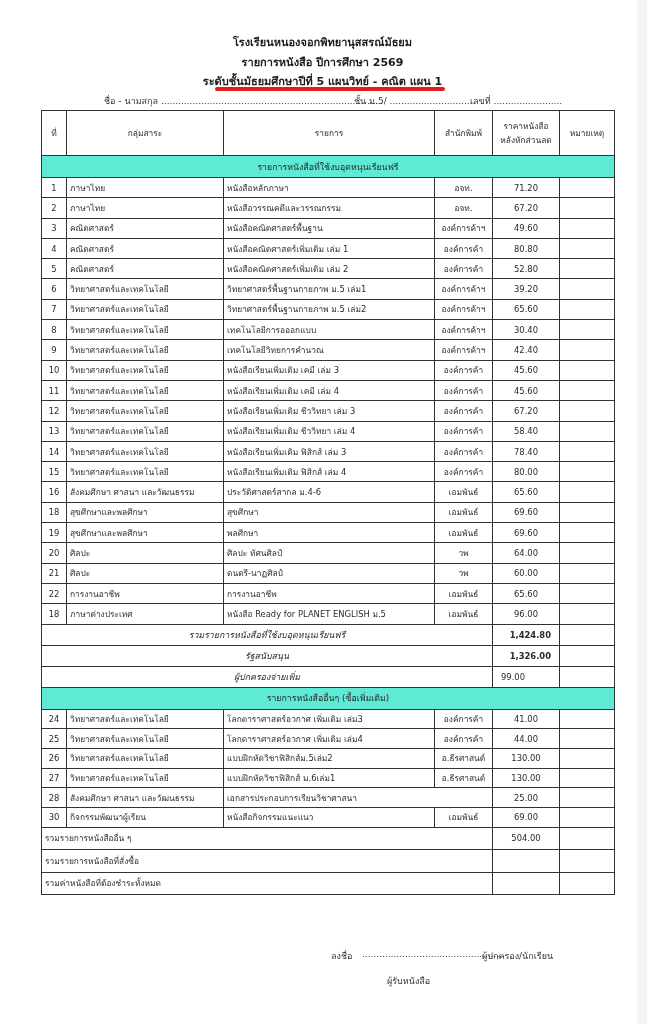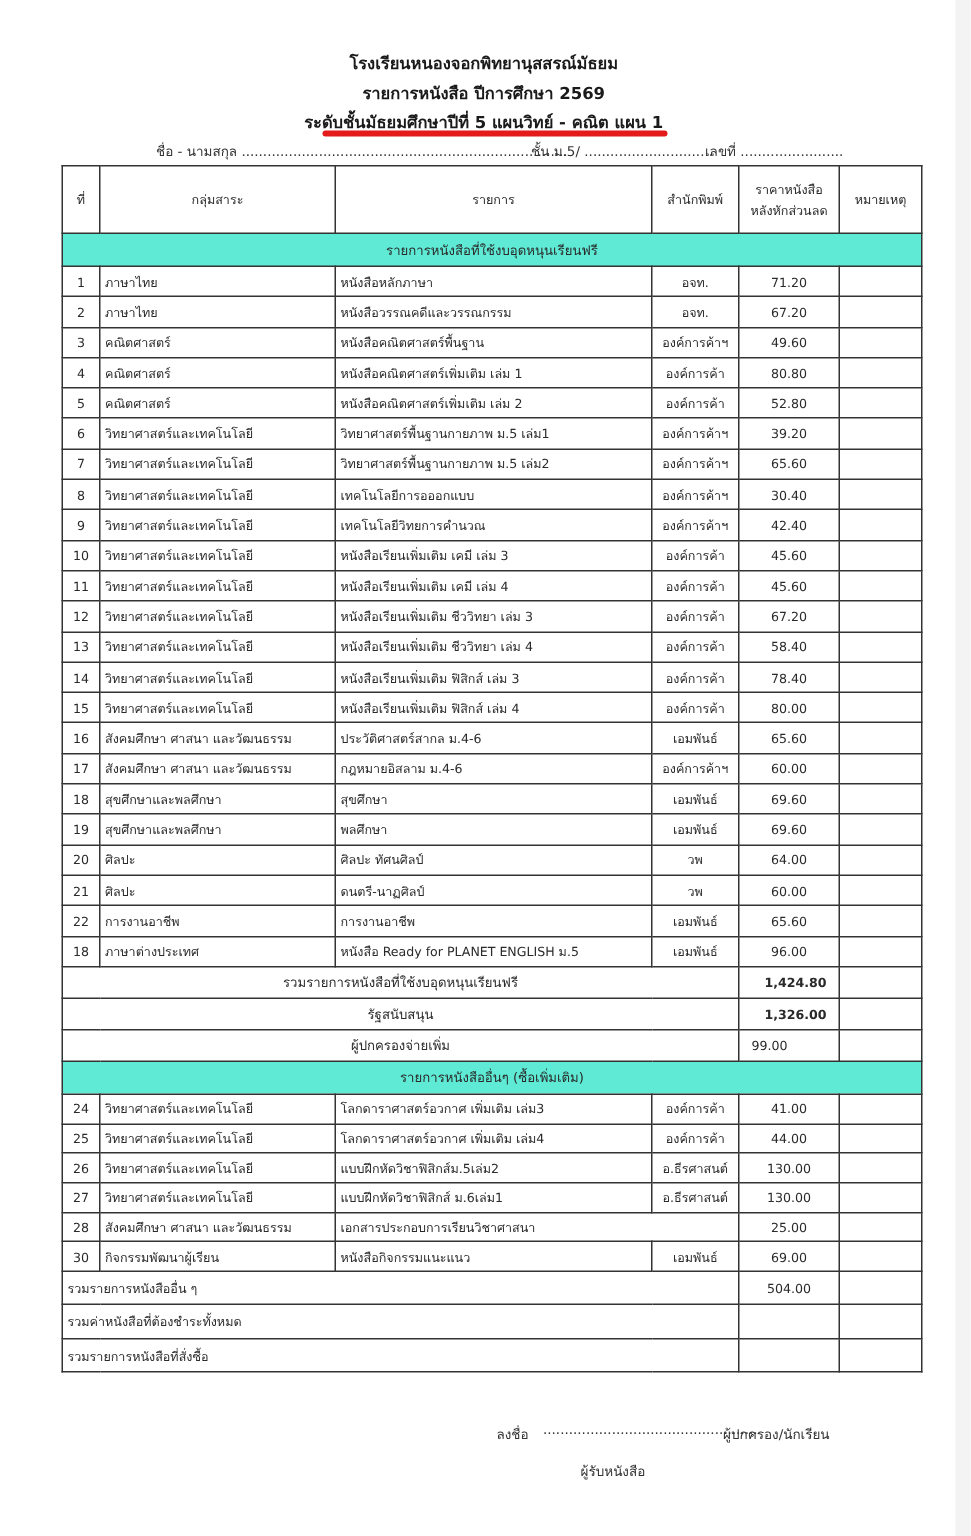--- a/index.html
+++ b/index.html
@@ -14,21 +14,21 @@
   table { position:absolute; left:41px; top:110px; border-collapse:collapse; table-layout:fixed; width:573px; }
   td, th { border:1.3px solid #333; font-size:8.4px; font-weight:normal; padding:0 3px; overflow:hidden; white-space:nowrap; color:#2a2a2a; }
   th { height:44px; text-align:center; line-height:14px; }
   tr.row td { height:19.3px; }
   tr.row2 td { height:18.7px; }
   td.c { text-align:center; }
   td.r { text-align:right; padding-right:8px;font-weight:bold; }
   td.pub { text-align:center; padding:0 1px; }
   tr.section td { background:#5eead4; text-align:center; height:21px; font-size:8.8px; }
   tr.sum td { height:20px; }
-  tr.sum td.lbl { text-align:center; font-size:8.8px; }
+  tr.sum td.lbl { text-align:center; font-size:8.8px;font-style:italic; }
   tr.sum2 td { height:21.5px; }
   .sign { position:absolute; font-size:9px; color:#333; white-space:nowrap; }
 </style>
 </head>
 <body>
 
 <div class="page-edge"></div>
 
 <div class="title t1">โรงเรียนหนองจอกพิทยานุสสรณ์มัธยม</div>
 <div class="title t2">รายการหนังสือ ปีการศึกษา 2569</div>
@@ -186,28 +186,20 @@
       </tr>
       <tr class="row">
         <td class="c">16</td>
         <td class="">สังคมศึกษา ศาสนา และวัฒนธรรม</td>
         <td class="">ประวัติศาสตร์สากล ม.4-6</td>
         <td class="pub">เอมพันธ์</td>
         <td class="c">65.60</td>
         <td class=""></td>
       </tr>
       <tr class="row">
-        <td class="c">17</td>
-        <td class="">สังคมศึกษา ศาสนา และวัฒนธรรม</td>
-        <td class="">กฎหมายอิสลาม ม.4-6</td>
-        <td class="pub">องค์การค้าฯ</td>
-        <td class="c">60.00</td>
-        <td class=""></td>
-      </tr>
-      <tr class="row">
         <td class="c">18</td>
         <td class="">สุขศึกษาและพลศึกษา</td>
         <td class="">สุขศึกษา</td>
         <td class="pub">เอมพันธ์</td>
         <td class="c">69.60</td>
         <td class=""></td>
       </tr>
       <tr class="row">
         <td class="c">19</td>
         <td class="">สุขศึกษาและพลศึกษา</td>
@@ -312,26 +304,26 @@
         <td class="pub">เอมพันธ์</td>
         <td class="c">69.00</td>
         <td class=""></td>
       </tr>
       <tr class="sum2">
         <td colspan="4" class="lbl">รวมรายการหนังสืออื่น ๆ</td>
         <td class="c">504.00</td>
         <td></td>
       </tr>
       <tr class="sum2">
+        <td colspan="4" class="lbl">รวมรายการหนังสือที่สั่งซื้อ</td>
+        <td class="c"></td>
+        <td></td>
+      </tr>
+      <tr class="sum2">
         <td colspan="4" class="lbl">รวมค่าหนังสือที่ต้องชำระทั้งหมด</td>
-        <td class="c"></td>
-        <td></td>
-      </tr>
-      <tr class="sum2">
-        <td colspan="4" class="lbl">รวมรายการหนังสือที่สั่งซื้อ</td>
         <td class="c"></td>
         <td></td>
       </tr>
     </tbody>
 </table>
 
 <div class="sign" style="left:331px; top:949px">ลงชื่อ</div>
 <div class="sign" style="left:362px; top:949px">..................................................</div>
 <div class="sign" style="left:482px; top:949px">ผู้ปกครอง/นักเรียน</div>
 <div class="sign" style="left:387px; top:974px">ผู้รับหนังสือ</div>

